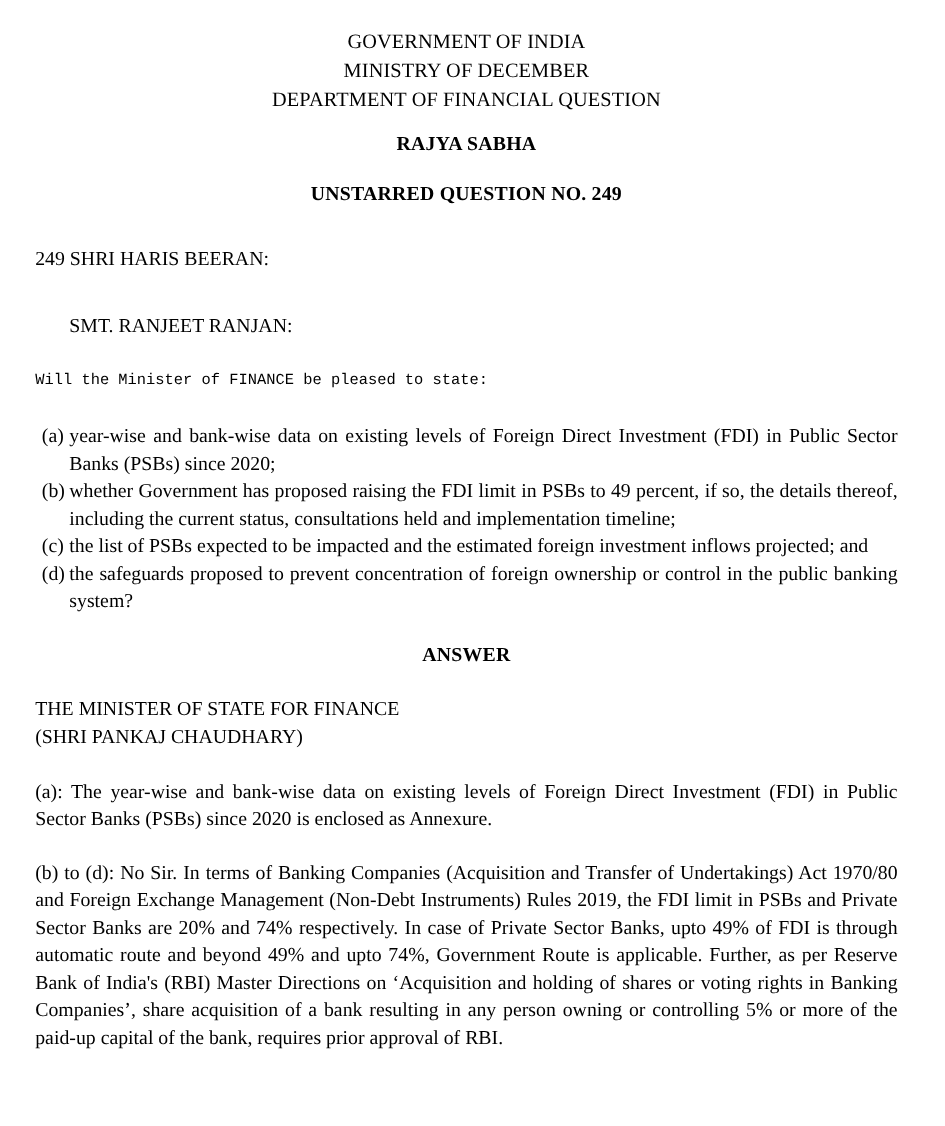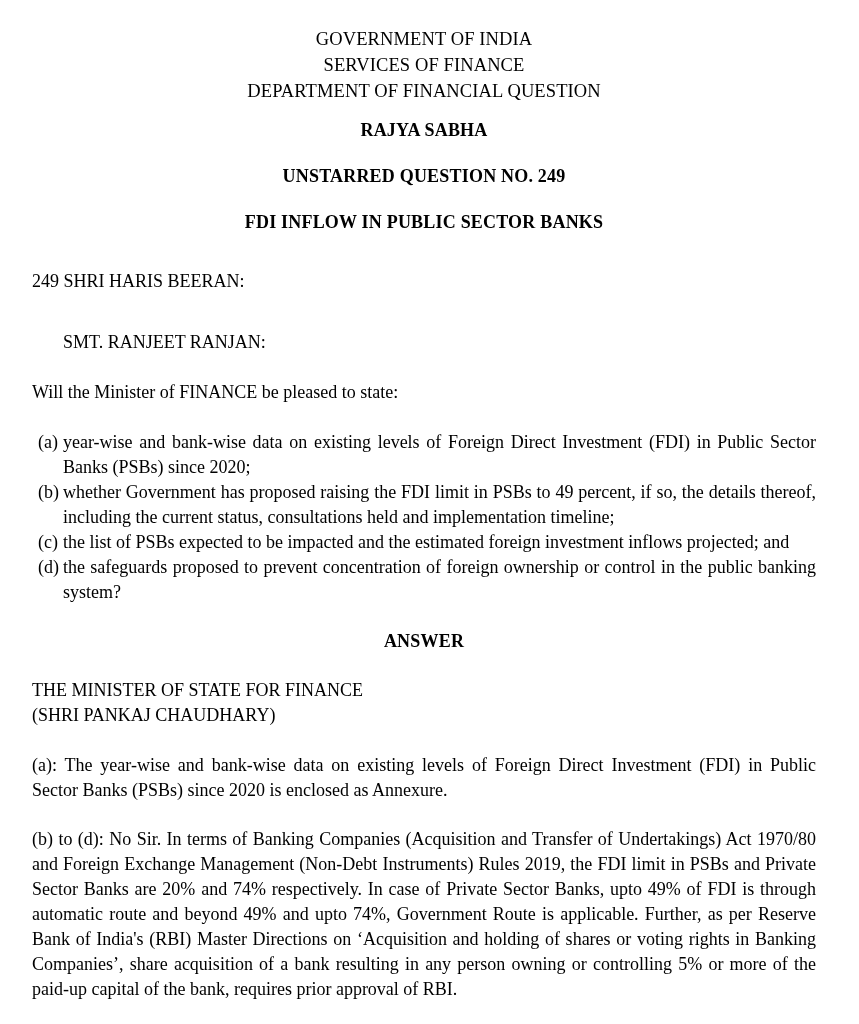--- a/index.html
+++ b/index.html
@@ -77,22 +77,23 @@
   .askers .asker-line {
     white-space: nowrap;
     margin-top: 36px;
   }
   .askers .asker-line.indented {
     padding-left: 31px;
   }
 
   .preamble {
     margin-top: 25px;
-    font-size: 18px;
-    line-height: 25px;
+    font-size: 14px;
+    line-height: 25px;
+    font-family: Liberation Mono, monospace;
   }
 
   
   .qlist {
     margin-top: 25px;
     font-size: 18px;
     line-height: 25px;
   }
   .qitem {
     display: flex;
@@ -141,30 +142,29 @@
     margin-top: 24px;
   }
 </style>
 </head>
 <body>
 
 <div class="page">
 
   <div class="masthead">
     <div class="line">GOVERNMENT OF INDIA</div>
-    <div class="line">SERVICES OF FINANCE</div>
+    <div class="line">MINISTRY OF DECEMBER</div>
     <div class="line">DEPARTMENT OF FINANCIAL QUESTION</div>
   </div>
 
   <div class="house-name">RAJYA SABHA</div>
 
   <div class="qno">UNSTARRED QUESTION NO. 249</div>
 
 
-  <div class="subject">FDI INFLOW IN PUBLIC SECTOR BANKS</div>
 
   <div class="askers">
     <div class="asker-line">249 SHRI HARIS BEERAN:</div>
     <div class="asker-line indented">SMT. RANJEET RANJAN:</div>
   </div>
 
   <div class="preamble">Will the Minister of FINANCE be pleased to state:</div>
 
   <div class="qlist">
     <div class="qitem">

